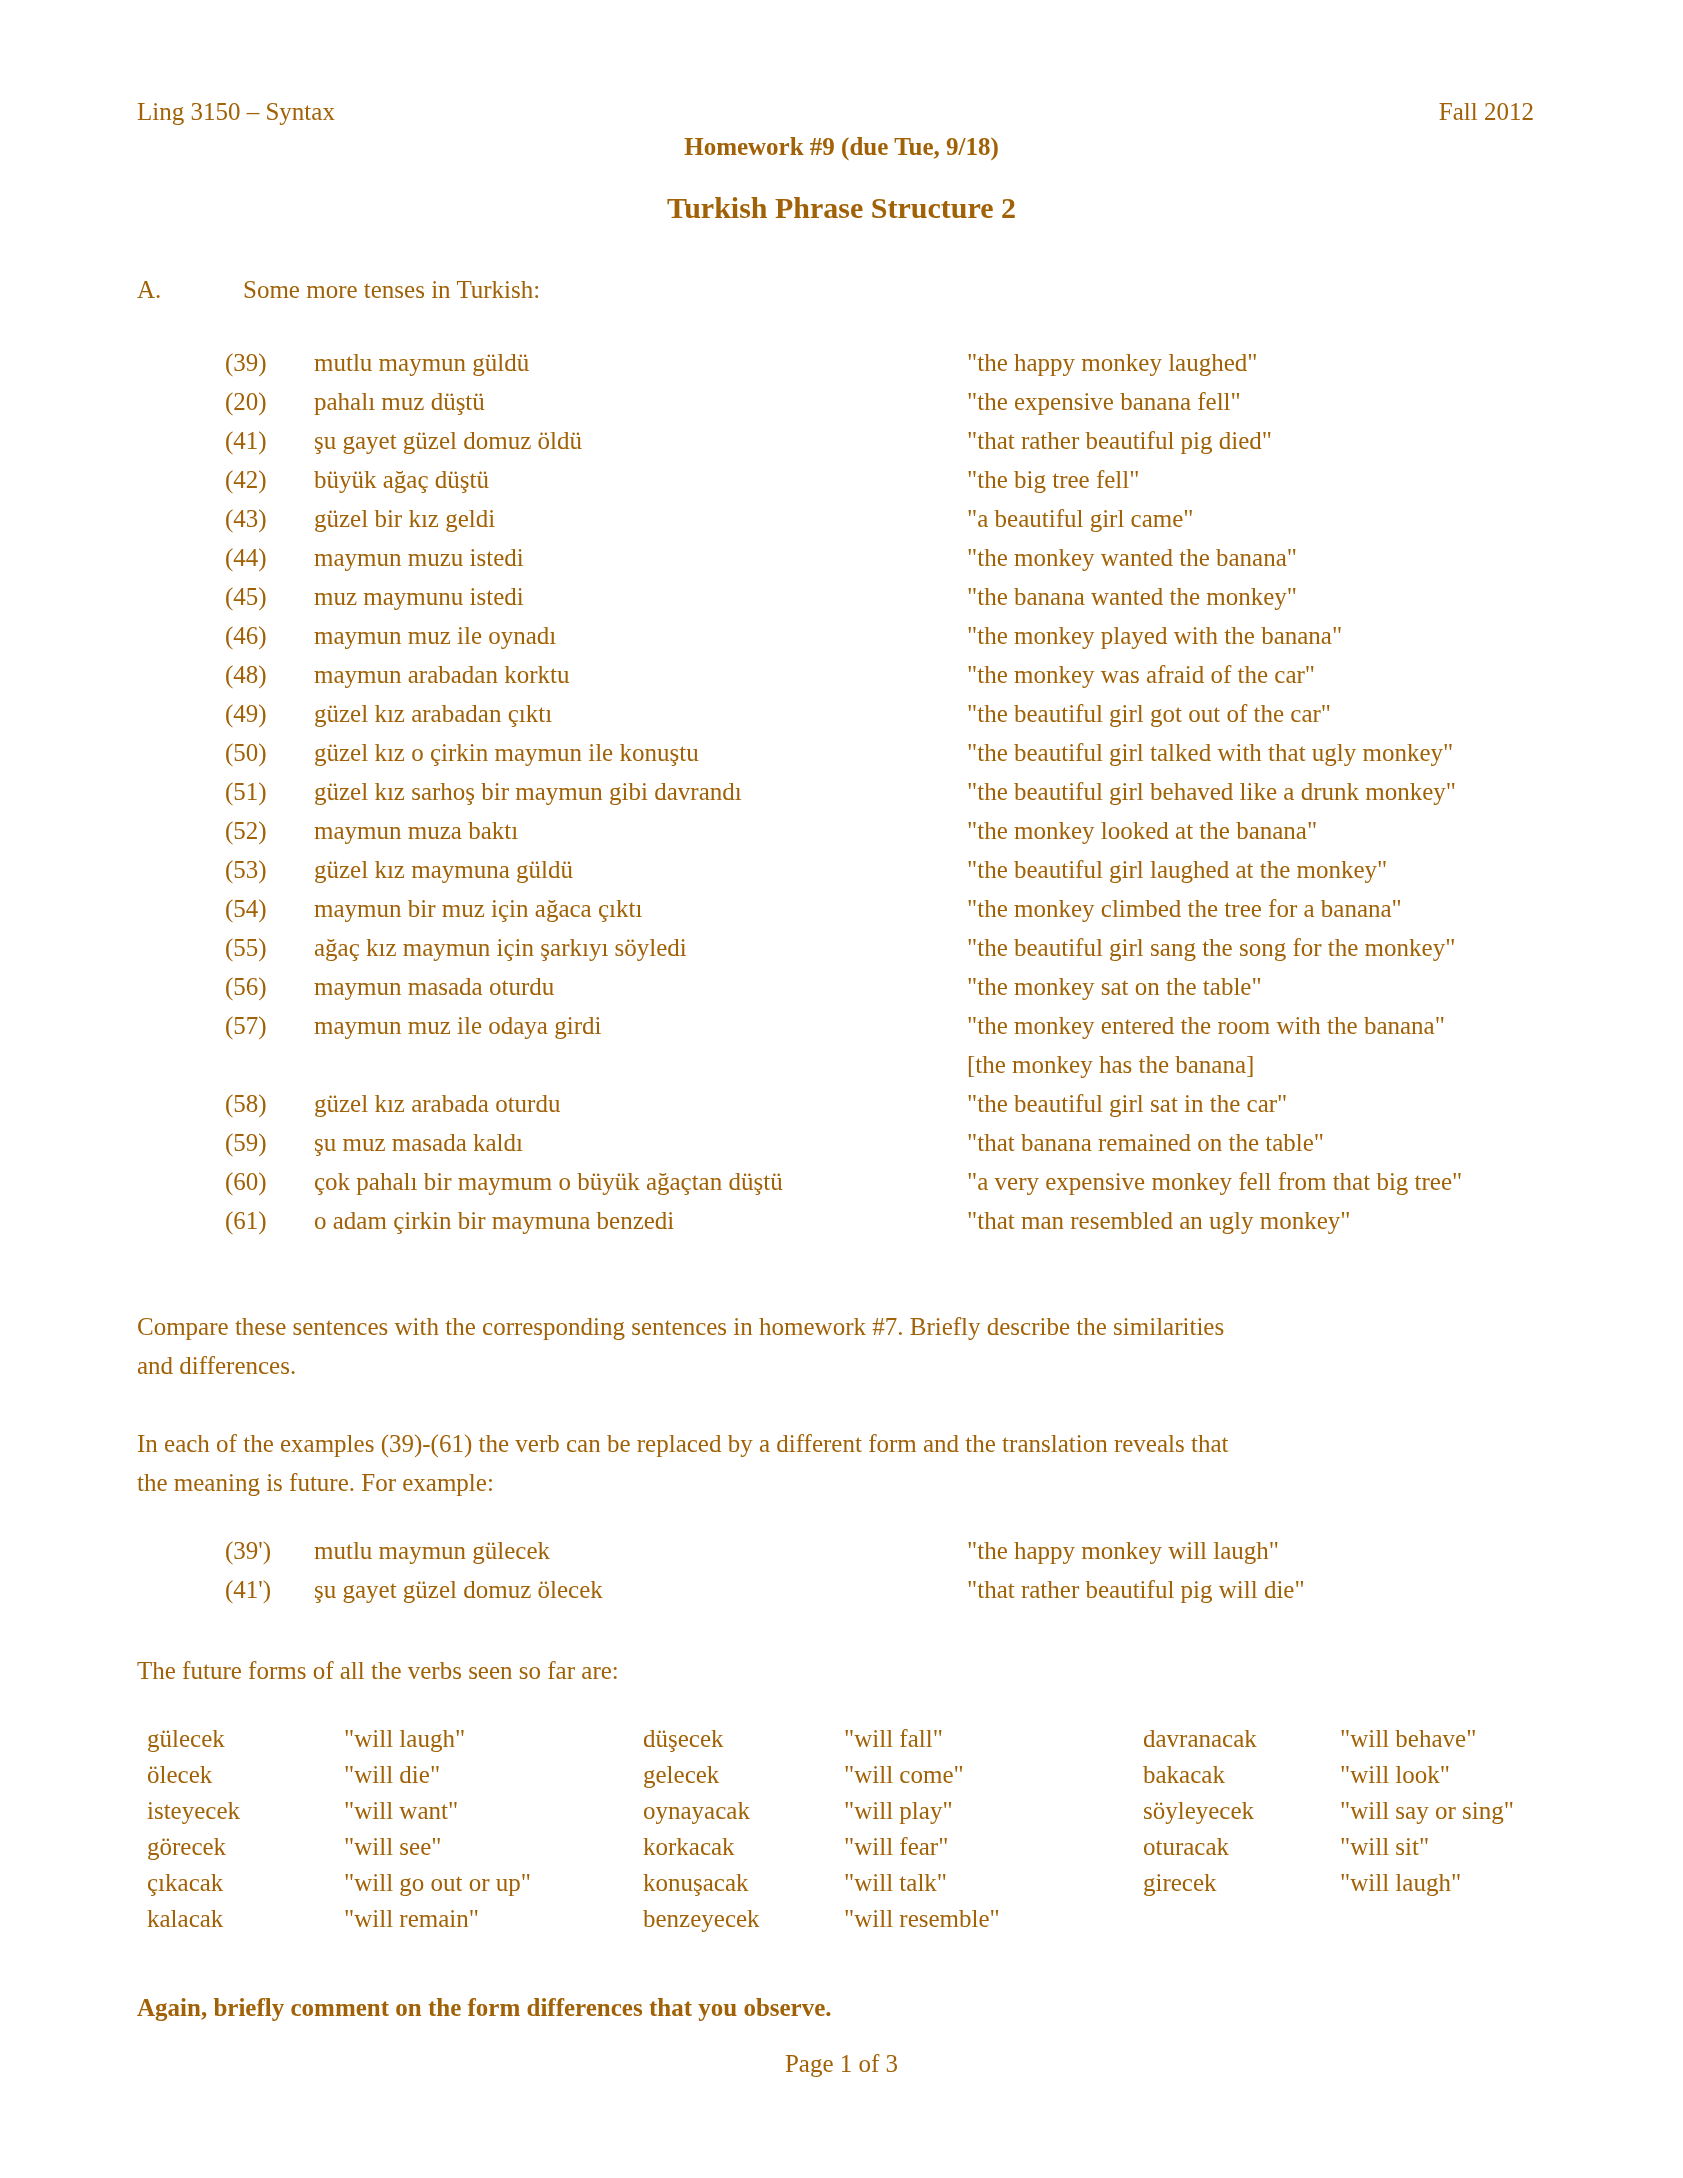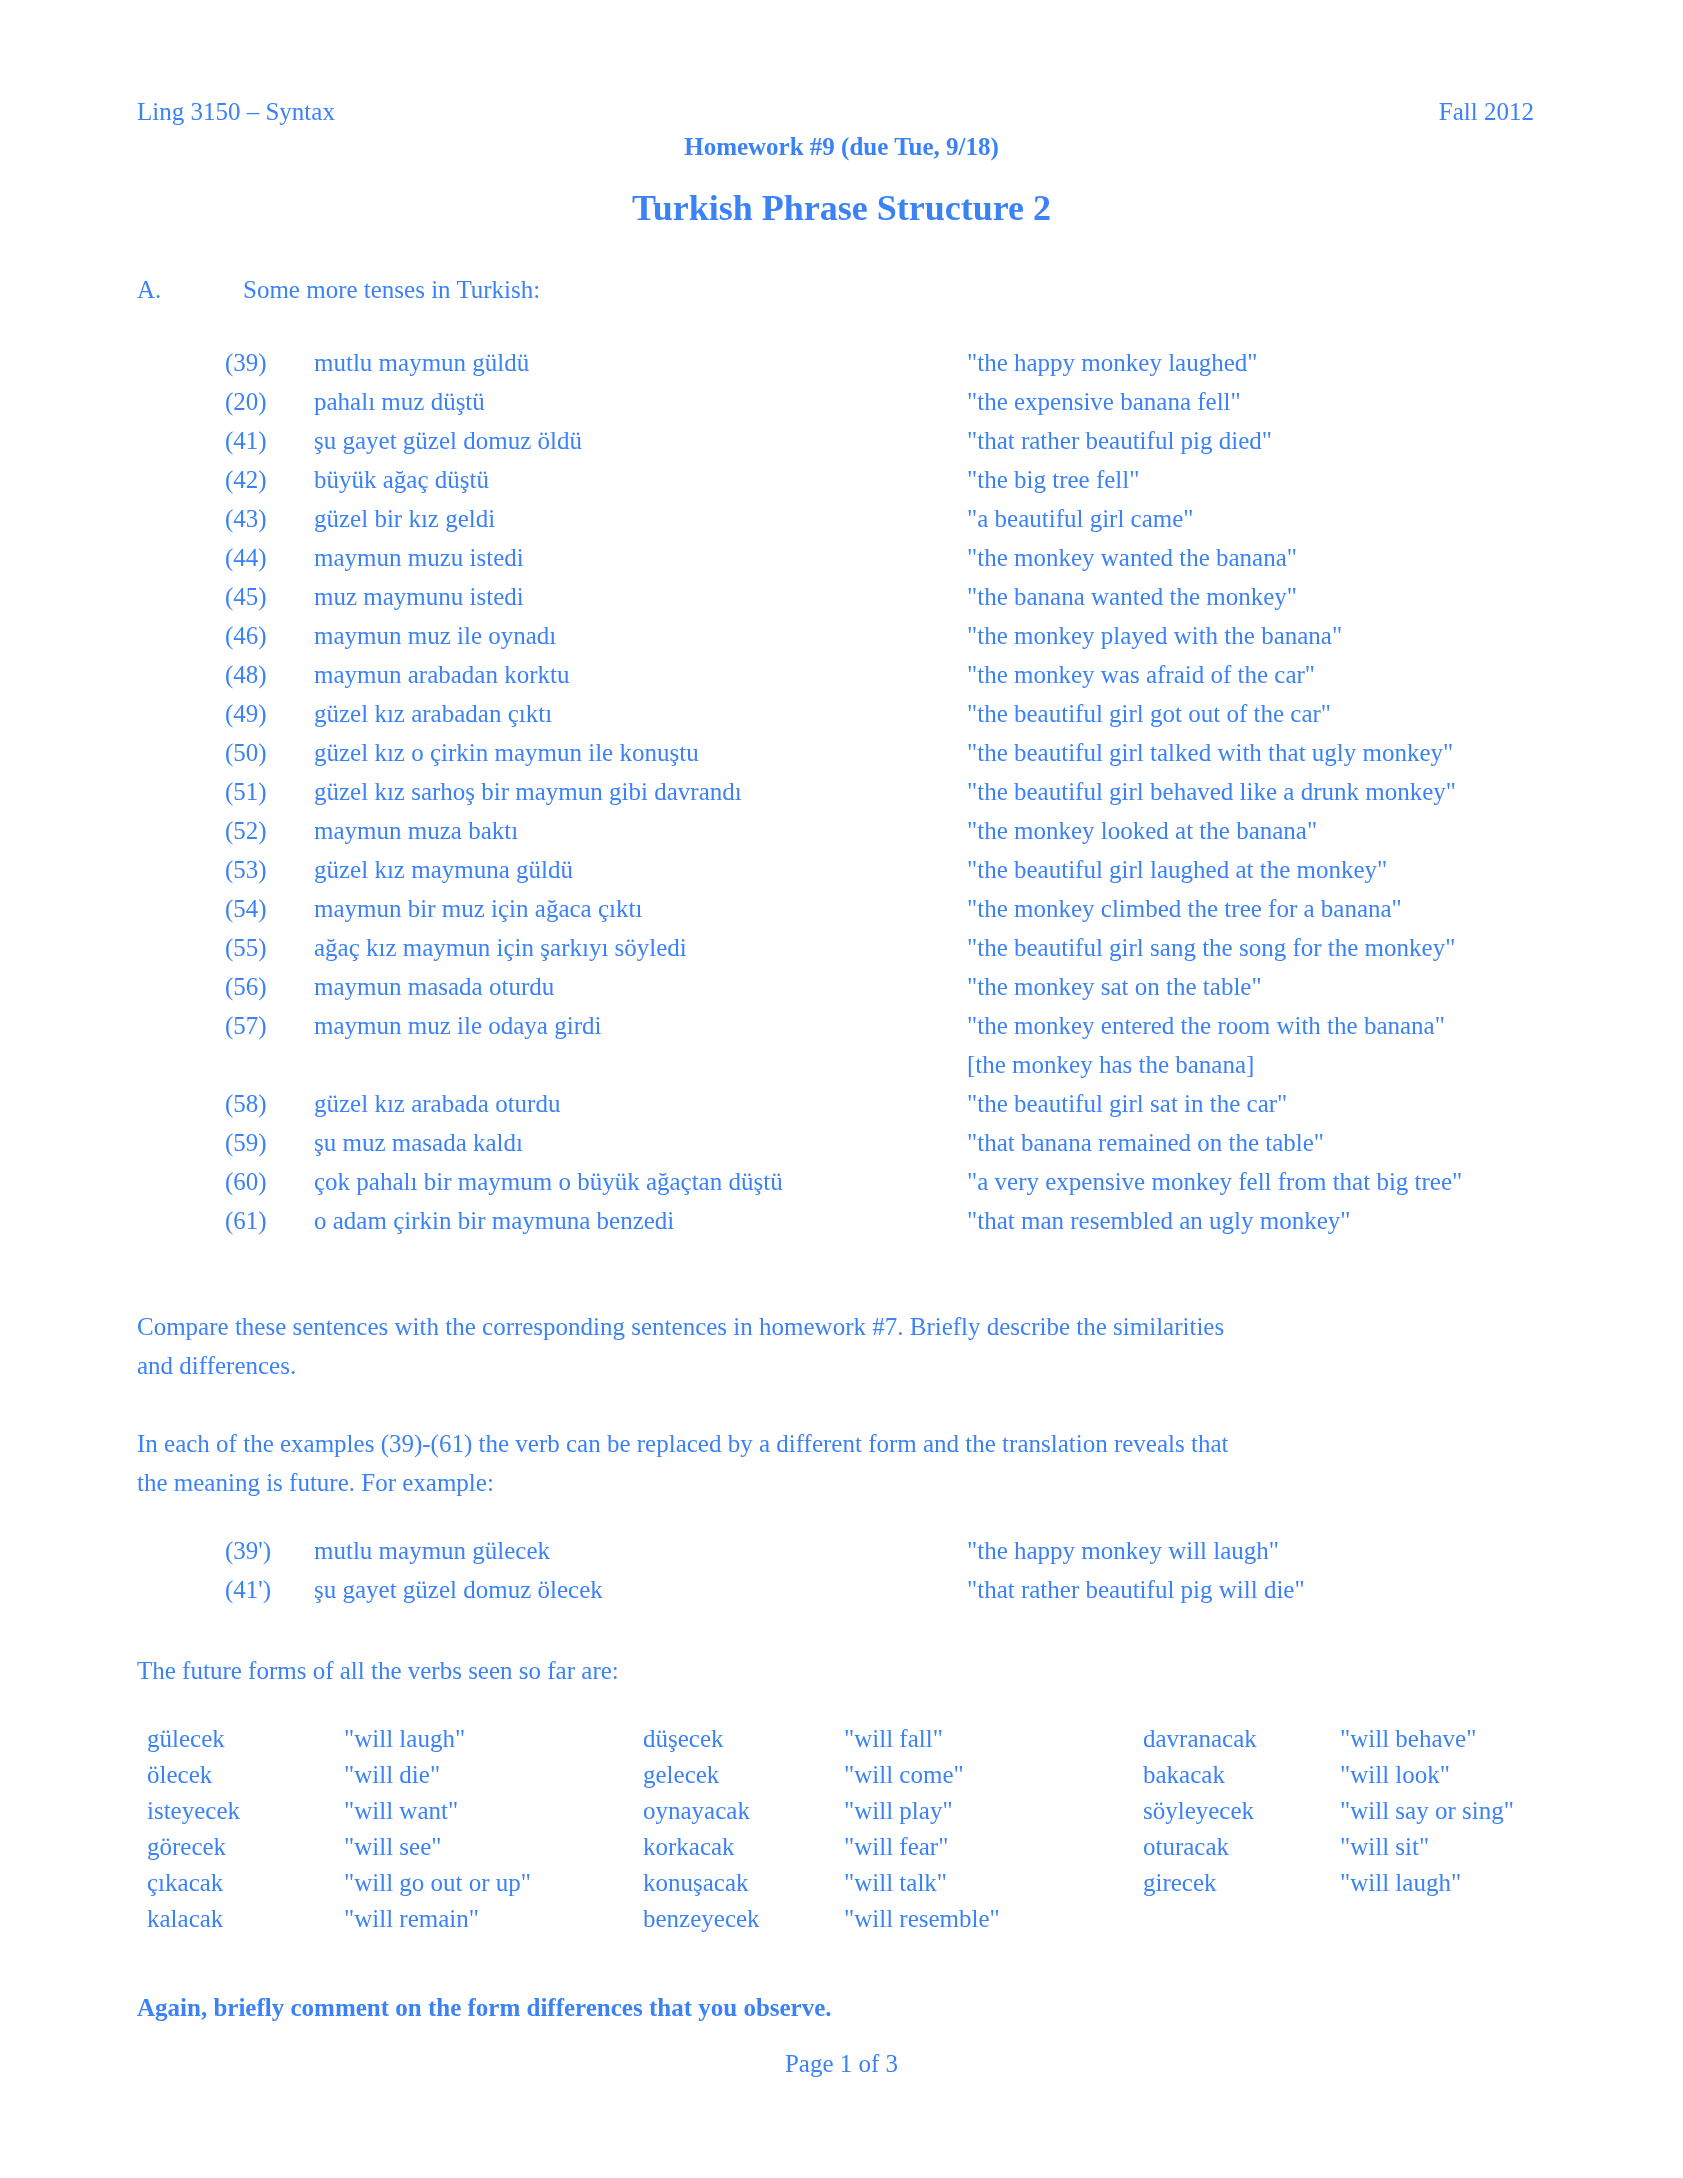--- a/index.html
+++ b/index.html
@@ -1,38 +1,38 @@
 <!DOCTYPE html>
 <html><head>
 <meta charset="utf-8">
 <style>
   html, body { margin: 0; padding: 0; background: #ffffff; }
   .page {
     position: relative;
     width: 1683px;
     height: 2178px;
     background: #ffffff;
-    color: #3b82f6;
+    color: #a16207;
     font-family: "Liberation Serif", "DejaVu Serif", serif;
     font-size: 25px;
     overflow: hidden;
   }
   .abs { position: absolute; }
   .header-row {
     top: 97px; left: 137px; right: 149px;
     display: flex; justify-content: space-between;
     line-height: 30px;
   }
   .hw-line {
     top: 132px; left: 0; width: 100%;
     text-align: center; font-weight: bold; line-height: 30px;
   }
   .doc-title {
     top: 190px; left: 0; width: 100%;
-    text-align: center; font-weight: bold; font-size: 36px; line-height: 36px;
+    text-align: center; font-weight: bold; font-size: 30px; line-height: 36px;
     margin: 0;
   }
   .section-row { top: 275px; left: 137px; line-height: 30px; }
   .section-letter { display: inline-block; width: 106px; }
   .examples { left: 185px; }
   .ex-row {
     display: grid;
     grid-template-columns: 89px 653px auto;
     line-height: 39px;
     white-space: nowrap;

